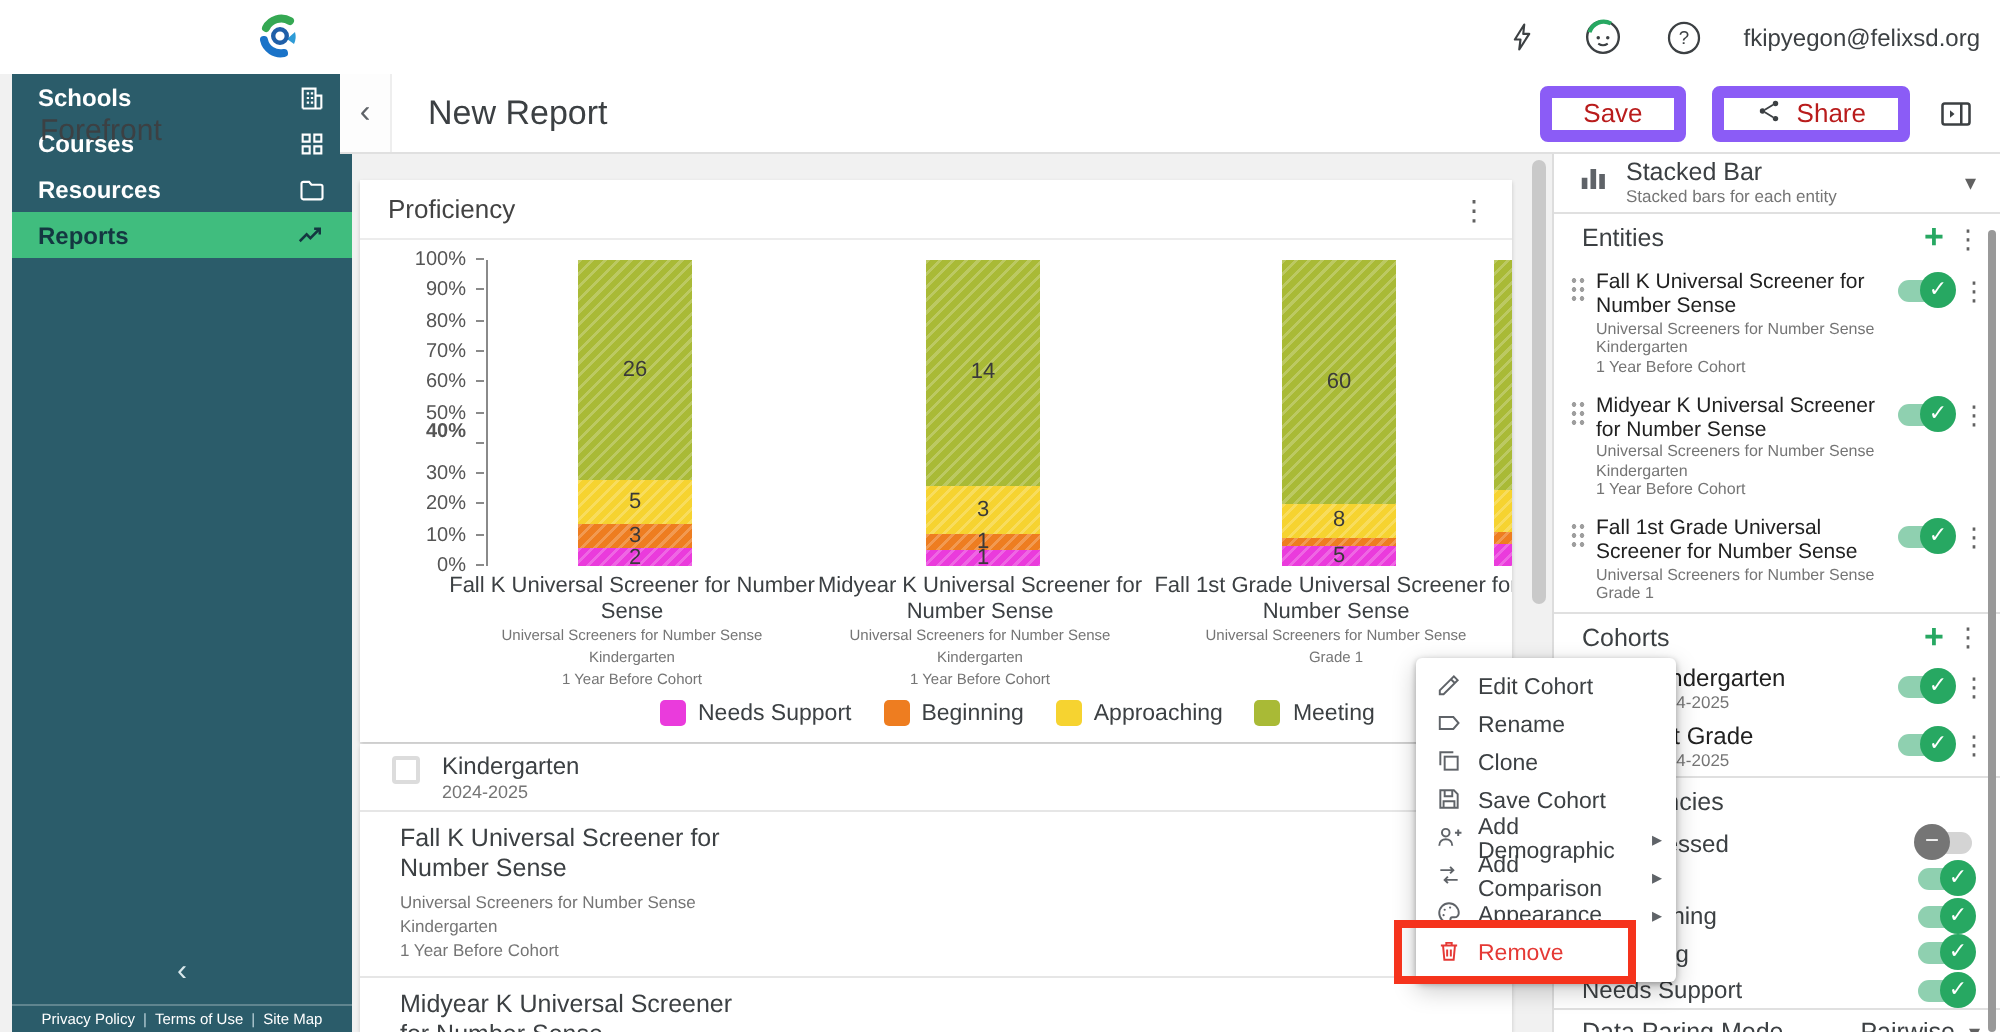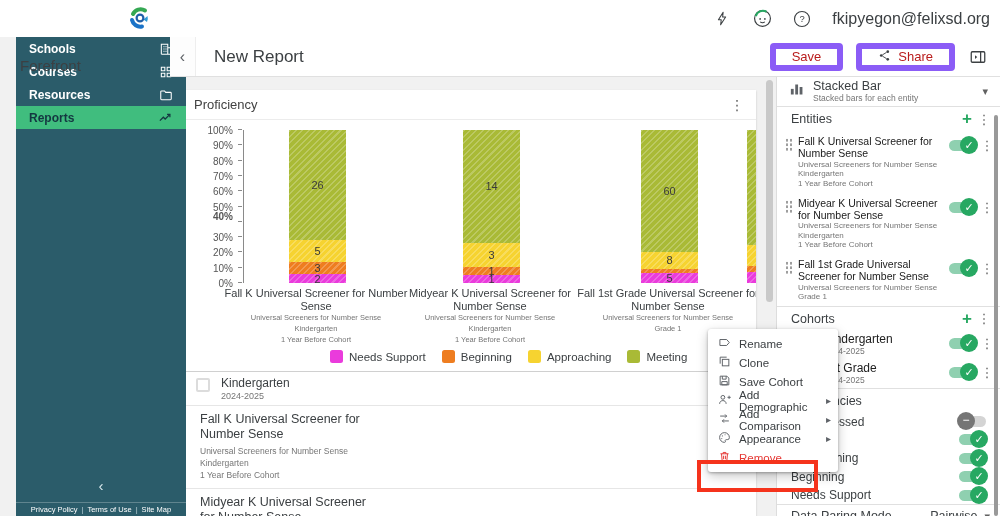--- a/index.html
+++ b/index.html
@@ -6,24 +6,24 @@
   html,body { background:#fff; }
   .app { position:relative; width:1000px; height:516px; overflow:hidden;
          font-family:"Liberation Sans", sans-serif; background:#f1f1f1; }
 
   
   .topbar { position:absolute; left:0; top:0; width:1000px; height:37px; background:#fff; z-index:5; }
   .brand { position:absolute; left:20px; top:10px; font-size:15px; color:#3c4043;margin-top:47px; }
   .logo { position:absolute; left:128px; top:6px; }
   .topbar-right { position:absolute; right:10px; top:0; height:37px; display:flex; align-items:center; gap:20px; }
   .top-icon { display:flex; align-items:center; justify-content:center; width:20px; height:20px; cursor:pointer; }
-  .email { font-size:16px; color:#3c4043; }
-
-  
-  .sidebar { position:absolute; left:16px; top:37px; width:170px; bottom:0; background:#2B5C6A; z-index:4; }
+  .email { font-size:12px; color:#3c4043; }
+
+  
+  .sidebar { position:absolute; left:6px; top:37px; width:170px; bottom:0; background:#2B5C6A; z-index:4; }
   .nav-item { height:23px; display:flex; align-items:center; padding:0 13px; color:#fff;
               font-size:12px; font-weight:bold; cursor:pointer; }
   .nav-item .nav-icon { margin-left:auto; display:flex; }
   .nav-item.active { background:#40BD7E; color:#143741; }
   .sidebar-collapse { position:absolute; bottom:22px; left:0; right:0; text-align:center;
                       color:#d9e8ec; font-size:15px; cursor:pointer; }
   .sidebar-footer { position:absolute; bottom:0; left:0; right:0; height:14px; display:flex;
                     justify-content:center; align-items:center; gap:4px; font-size:7.5px; color:#fff;
                     border-top:1px solid rgba(255,255,255,.25); }
   .sidebar-footer span.link { cursor:pointer; }
@@ -538,20 +538,26 @@
         <span class="dd-arrow">▾</span>
       </span>
     </div>
   </div>
 
   <div class="right-scrollbar"></div>
 
   <div class="context-menu">
     <div class="menu-item">
       <span><svg width="13" height="13" viewBox="0 0 24 24">
+            <path d="M3.5 17 V20.5 H7 L20 7.5 16.5 4 Z M13.8 6.7 l3.5 3.5" fill="none" stroke="#5f6368" stroke-width="1.8"></path>
+          </svg></span>
+      <span>Edit Cohort</span>
+    </div>
+    <div class="menu-item">
+      <span><svg width="13" height="13" viewBox="0 0 24 24">
             <path d="M3.5 6.5 h12.5 l4.8 5.5 -4.8 5.5 H3.5 z" fill="none" stroke="#5f6368" stroke-width="1.8"></path>
           </svg></span>
       <span>Rename</span>
     </div>
     <div class="menu-item">
       <span><svg width="13" height="13" viewBox="0 0 24 24">
             <rect x="8" y="8" width="12" height="12" fill="none" stroke="#5f6368" stroke-width="1.8"></rect>
             <path d="M16 4 H4 v12" fill="none" stroke="#5f6368" stroke-width="1.8"></path>
           </svg></span>
       <span>Clone</span>

